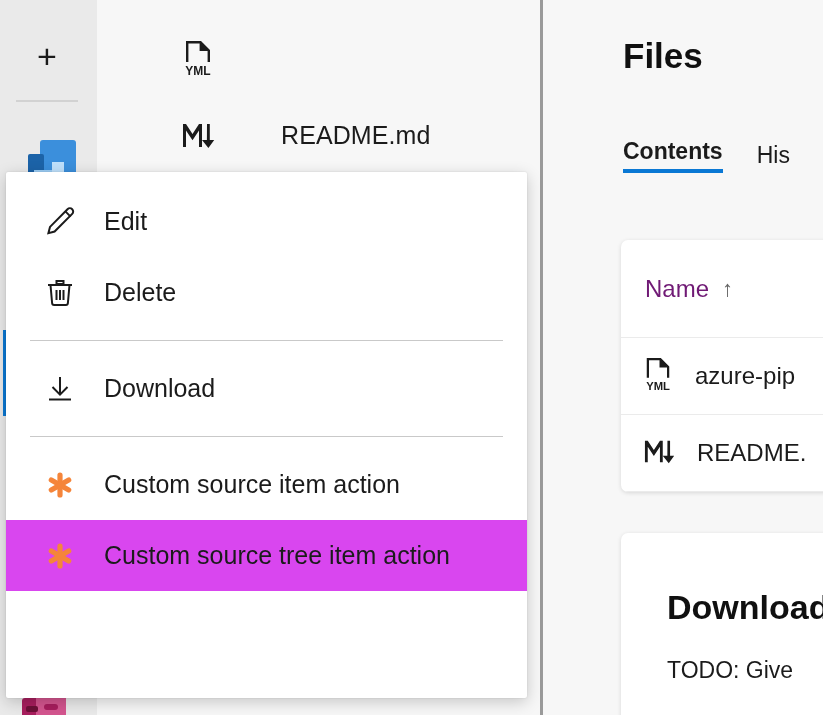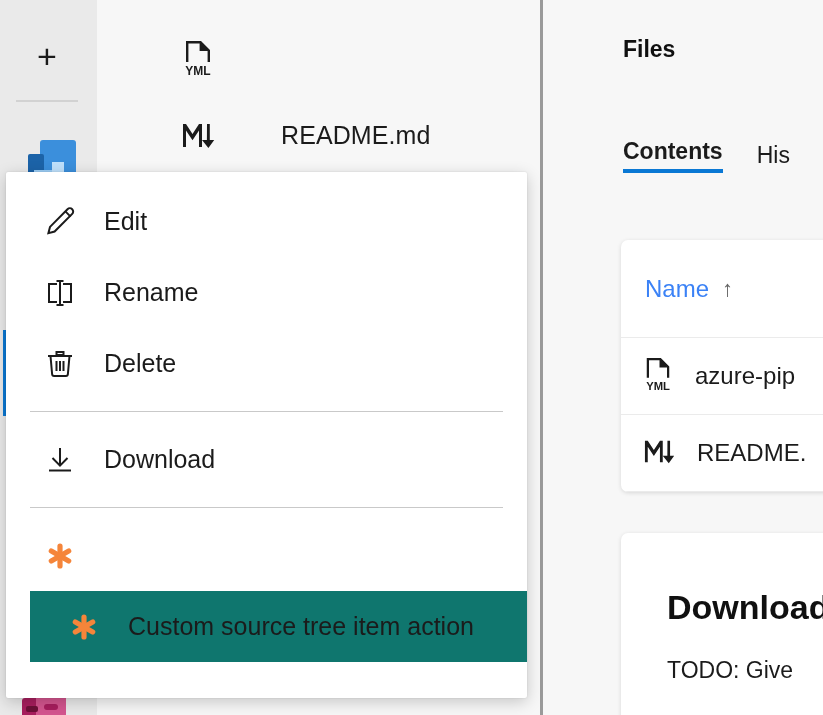--- a/index.html
+++ b/index.html
@@ -78,21 +78,21 @@
   }
 
   
   .content {
     position: absolute; left: 543px; top: 0;
     width: 280px; height: 715px;
     background: #f7f7f7; overflow: hidden;
   }
   .content-title {
     position: absolute; left: 80px; top: 36px;
-    font-size: 23px; font-weight: 600; color: #101010; white-space: nowrap;
+    font-size: 35px; font-weight: 600; color: #101010; white-space: nowrap;
   }
   .tabs {
     position: absolute; left: 80px; top: 138px;
     display: flex; align-items: flex-end; gap: 34px;
   }
   .tab { font-size: 23px; color: #1b1b1b; white-space: nowrap; padding-bottom: 4px; }
   .tab.active { font-weight: 600; border-bottom: 4px solid #0a78d4; }
 
   .card {
     position: absolute; left: 78px;
@@ -102,21 +102,21 @@
     box-shadow: 0 1px 4px rgba(0,0,0,.13);
     overflow: hidden;
   }
   .card.files { top: 240px; height: 252px; }
   .card.readme { top: 533px; height: 200px; }
 
   .files-head {
     height: 98px; display: flex; align-items: center; padding-left: 24px;
     border-bottom: 1px solid #ebebeb;
   }
-  .files-head-label { font-size: 24px; color: #3b82f6; }
+  .files-head-label { font-size: 24px; color: #701a75; }
   .files-head-sort { font-size: 22px; color: #666666; margin-left: 13px; }
   .files-row {
     height: 77px; display: flex; align-items: center;
     padding-left: 22px; border-bottom: 1px solid #ebebeb;
   }
   .files-row .fname { font-size: 24px; color: #1b1b1b; margin-left: 22px; white-space: nowrap; }
 
   .readme-h1 {
     position: absolute; left: 46px; top: 55px;
     font-size: 34px; font-weight: 600; color: #101010; white-space: nowrap;
@@ -131,21 +131,21 @@
     position: absolute; left: 6px; top: 172px;
     width: 521px; height: 526px;
     background: #ffffff;
     box-shadow: 0 4px 16px rgba(0,0,0,.20), 0 0 2px rgba(0,0,0,.12);
     border-radius: 2px;
     padding-top: 14px; padding-bottom: 2px;
   }
   .ctx-item {
     height: 71px; display: flex; align-items: center; cursor: default;
   }
-  .ctx-item.sel { background: #0f766e; margin-left: 24px; }
+  .ctx-item.sel { background: #d946ef; }
   .ctx-icon {
     width: 44px; margin-left: 32px; flex: none;
     display: flex; align-items: center; justify-content: center;
   }
   .ctx-label {
     font-size: 25px; color: #1b1b1b; margin-left: 22px; white-space: nowrap;
   }
   .ctx-sep { height: 1px; background: #c9c9c9; margin: 12px 24px; }
 </style>
 </head>
@@ -253,31 +253,20 @@
     <div class="ctx-item">
       <span class="ctx-icon">
         <svg width="32" height="32" viewBox="0 0 32 32">
           <path d="M23.5 3.2 a3.3 3.3 0 0 1 4.7 4.7 L10.6 25.5 l-6.2 1.6 1.6-6.2 Z" fill="none" stroke="#1b1b1b" stroke-width="2"></path>
           <path d="M21.4 5.4 l5.2 5.2" stroke="#1b1b1b" stroke-width="2"></path>
         </svg>
       </span>
       <span class="ctx-label">Edit</span>
     </div>
 
-    <div class="ctx-item">
-      <span class="ctx-icon">
-        <svg width="32" height="32" viewBox="0 0 32 32">
-          <path d="M13 7 H5 v18 h8" fill="none" stroke="#1b1b1b" stroke-width="2"></path>
-          <path d="M19 7 h8 v18 h-8" fill="none" stroke="#1b1b1b" stroke-width="2"></path>
-          <path d="M16 4 v24" stroke="#1b1b1b" stroke-width="2"></path>
-          <path d="M12.5 4 h7 M12.5 28 h7" stroke="#1b1b1b" stroke-width="2"></path>
-        </svg>
-      </span>
-      <span class="ctx-label">Rename</span>
-    </div>
 
     <div class="ctx-item">
       <span class="ctx-icon">
         <svg width="32" height="32" viewBox="0 0 32 32">
           <path d="M12.5 4 h7 v3 h-7 Z" fill="none" stroke="#1b1b1b" stroke-width="2"></path>
           <path d="M4 8 h24" stroke="#1b1b1b" stroke-width="2"></path>
           <path d="M6.5 8 l1.6 18 a2 2 0 0 0 2 1.9 h11.8 a2 2 0 0 0 2-1.9 L25.5 8" fill="none" stroke="#1b1b1b" stroke-width="2"></path>
           <path d="M12.5 13 v10 M16 13 v10 M19.5 13 v10" stroke="#1b1b1b" stroke-width="2"></path>
         </svg>
       </span>
@@ -302,20 +291,21 @@
     <div class="ctx-item">
       <span class="ctx-icon">
         <svg width="28" height="28" viewBox="0 0 28 28">
           <g stroke="#f5853a" stroke-width="5.2" stroke-linecap="round">
             <path d="M14 4 v20"></path>
               <path d="M5.3 9 L22.7 19"></path>
               <path d="M5.3 19 L22.7 9"></path>
           </g>
         </svg>
       </span>
+      <span class="ctx-label">Custom source item action</span>
     </div>
 
     <div class="ctx-item sel">
       <span class="ctx-icon">
         <svg width="28" height="28" viewBox="0 0 28 28">
           <g stroke="#f5853a" stroke-width="5.2" stroke-linecap="round">
             <path d="M14 4 v20"></path>
               <path d="M5.3 9 L22.7 19"></path>
               <path d="M5.3 19 L22.7 9"></path>
           </g>

